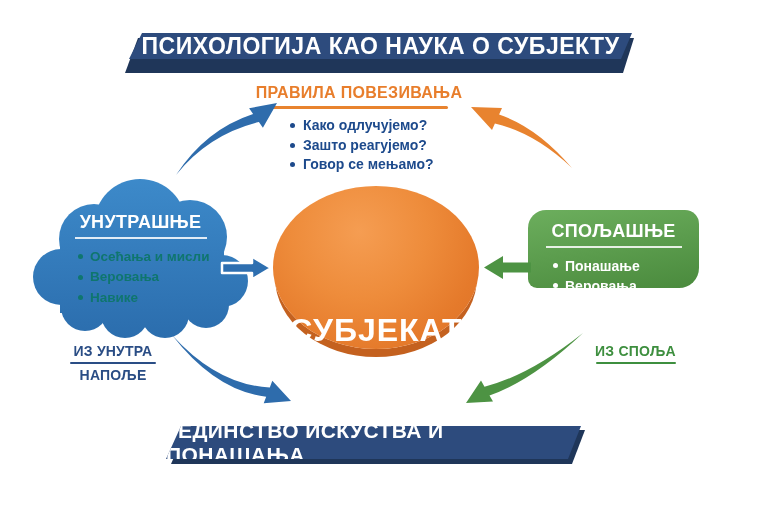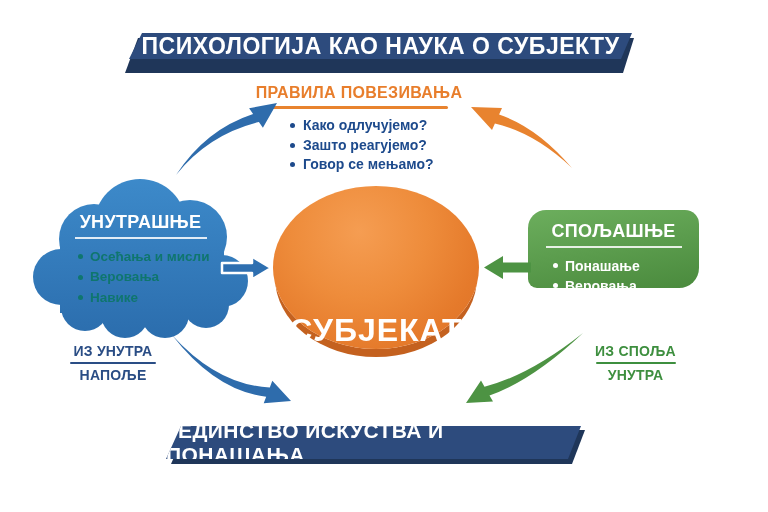--- a/index.html
+++ b/index.html
@@ -139,21 +139,20 @@
   </div>
 
   <div class="flow flow-left">
     <div>ИЗ УНУТРА</div>
     <div class="flow-divider"></div>
     <div>НАПОЉЕ</div>
   </div>
   <div class="flow flow-right">
     <div>ИЗ СПОЉА</div>
     <div class="flow-divider"></div>
-    <div>УНУТРА</div>
   </div>
 
   <div class="banner-back bottom-banner-back"></div>
   <div class="banner bottom-banner">
     <span>ЈЕДИНСТВО ИСКУСТВА И ПОНАШАЊА</span>
   </div>
 
   <svg class="arrows" width="768" height="512" viewBox="0 0 768 512" aria-hidden="true">
     <path fill="#2e6cac" d="M176,175 Q205.3,129.6 253.1,113.9 L249.1,108.3 L277,103 L262.9,127.7 L258.9,122.1 Q208.7,134.4 176,175 Z"></path>
     <path fill="#e8832f" d="M572,168 Q534.7,132.7 494.9,123.6 L492,129.9 L471,107 L502,108.1 L499.1,114.5 Q537.3,127.3 572,168 Z"></path>

